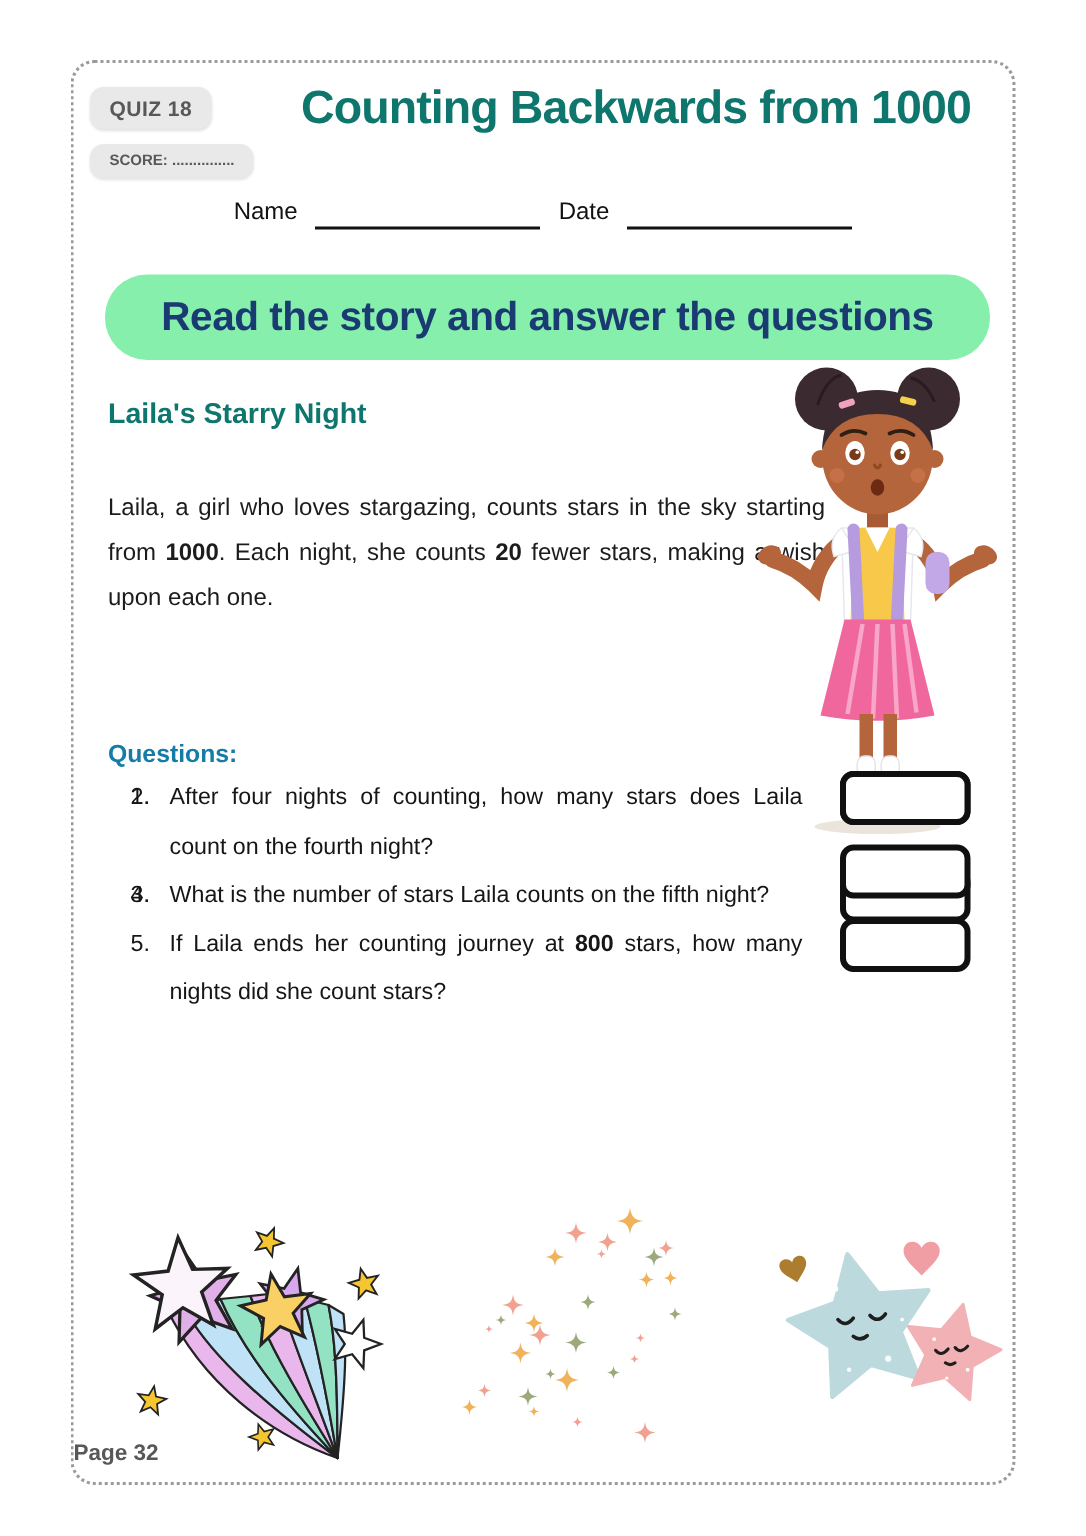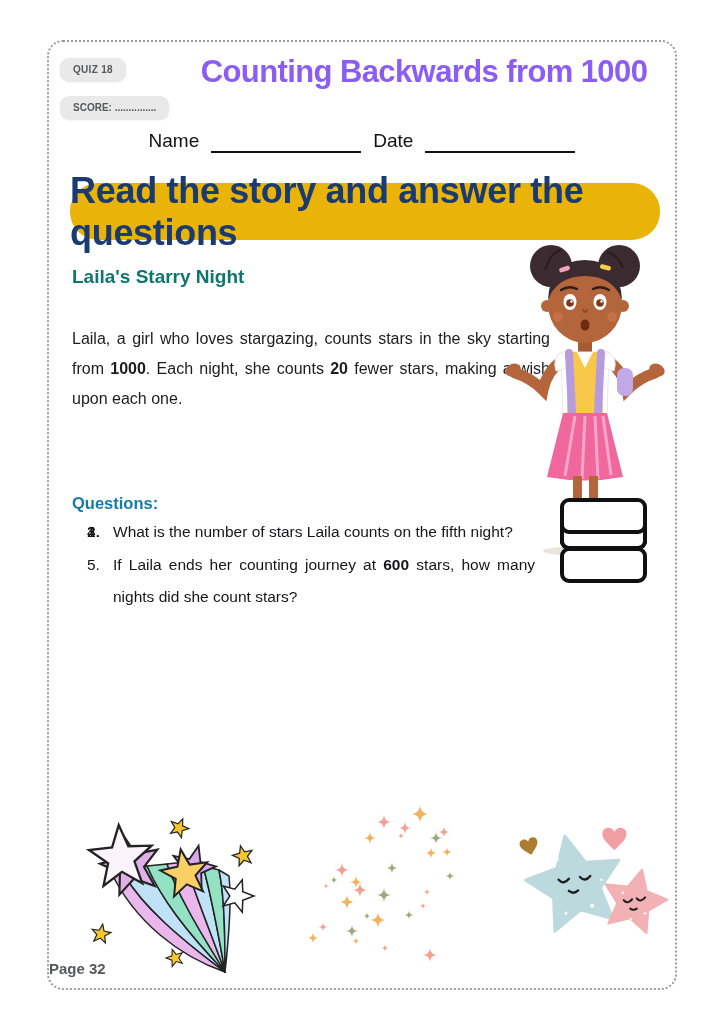--- a/index.html
+++ b/index.html
@@ -7,42 +7,42 @@
     width:724px;height:1024px;background:#ffffff;position:relative;overflow:hidden;
     font-family:"Liberation Sans",sans-serif;
     -webkit-font-smoothing:antialiased;
   }
   .sheet{
     position:absolute;left:47px;top:40px;width:630px;height:950px;
     border:2px dotted #9a9a9a;border-radius:16px;background:#ffffff;box-sizing:border-box;
   }
   .quiz-badge{
     position:absolute;left:11px;top:16px;background:#e9e9e9;color:#57585a;
-    font-weight:bold;font-size:10px;padding:6px 13px;border-radius:9px;letter-spacing:.3px;
+    font-weight:bold;font-size:14px;padding:6px 13px;border-radius:9px;letter-spacing:.3px;
     box-shadow:0 1px 2px rgba(0,0,0,.12);
     text-align:center;
   }
   .title{
     position:absolute;left:128px;right:4px;top:12px;margin:0;text-align:center;
-    color:#8b5cf6;font-size:31px;font-weight:bold;letter-spacing:-.6px;
+    color:#0f766e;font-size:31px;font-weight:bold;letter-spacing:-.6px;
   }
   .score-badge{
     position:absolute;left:11px;top:54px;background:#e9e9e9;color:#57585a;
     font-weight:bold;font-size:10px;padding:6px 13px;border-radius:9px;
     box-shadow:0 1px 2px rgba(0,0,0,.12);
   }
   .name-date-row{
     position:absolute;left:0;right:0;top:88px;display:flex;justify-content:center;
-    align-items:flex-start;gap:12px;font-size:19px;color:#121212;font-weight:500;
+    align-items:center;gap:12px;font-size:16px;color:#121212;font-weight:500;
   }
   .nd-line{display:inline-block;width:150px;border-bottom:2.5px solid #111;height:21px;}
   .banner{
-    position:absolute;left:21px;right:15px;top:141px;height:57px;background:#eab308;
+    position:absolute;left:21px;right:15px;top:141px;height:57px;background:#86efac;
     border-radius:28px;display:flex;align-items:center;justify-content:center;
-    color:#1a3a72;font-size:36px;font-weight:bold;letter-spacing:-.3px;
+    color:#1a3a72;font-size:27px;font-weight:bold;letter-spacing:-.3px;
   }
   .story-title{position:absolute;left:23px;top:224px;margin:0;color:#0f766e;font-size:19px;font-weight:bold;}
   .story{
     position:absolute;left:23px;top:282px;width:478px;font-size:16px;line-height:30px;
     color:#1c1c1e;text-align:justify;
   }
   .story p{margin:0 0 17px 0;}
   .girl{position:absolute;right:6px;top:198px;width:168px;height:318px;}
   .q-label{position:absolute;left:23px;top:452px;margin:0;color:#147ca6;font-size:16.5px;font-weight:bold;}
   .questions{
@@ -151,24 +151,24 @@
       <circle cx="111" cy="77" r="5" fill="#d87b52" opacity=".5"></circle>
       <path d="M82,70 Q84,74 86,70" stroke="#8f4a22" stroke-width="2" fill="none" stroke-linecap="round"></path>
       <ellipse cx="84" cy="85" rx="4.5" ry="5.5" fill="#6b2a12"></ellipse>
     </svg>
   </div>
 
   <h3 class="q-label">Questions:</h3>
 
   <ol class="questions">
       <li class="question"><span class="q-num">1.</span><div class="answer-box"></div></li>
-      <li class="question"><span class="q-num">2.</span><div class="answer-box"></div></li>
+      <li class="question"><span class="q-num">2.</span><span><span>After four nights of counting, how many stars does Laila count on the fourth night?</span></span><div class="answer-box"></div></li>
       <li class="question"><span class="q-num">3.</span><div class="answer-box"></div></li>
       <li class="question"><span class="q-num">4.</span><span><span>What is the number of stars Laila counts on the fifth night?</span></span><div class="answer-box"></div></li>
-      <li class="question"><span class="q-num">5.</span><span><span>If Laila ends her counting journey at </span><b>600</b><span> stars, how many nights did she count stars?</span></span><div class="answer-box"></div></li>
+      <li class="question"><span class="q-num">5.</span><span><span>If Laila ends her counting journey at </span><b>800</b><span> stars, how many nights did she count stars?</span></span><div class="answer-box"></div></li>
     </ol>
 
   <div class="deco-shooting">
     <svg viewBox="0 0 185 165" width="185" height="165">
       <defs>
         <path id="star5" d="M0,-10 L2.47,-3.4 L9.51,-3.09 L4,1.3 L5.88,8.09 L0,4.2 L-5.88,8.09 L-4,1.3 L-9.51,-3.09 L-2.47,-3.4 Z"></path>
       </defs>
       <g stroke="#232323" stroke-width="1.5" stroke-linejoin="round">
         <path d="M38,58 C62,108 106,142 152,158 C104,122 70,92 52,62 Z" fill="#e9b7ec"></path>
         <path d="M52,62 C70,92 104,122 152,158 C112,116 88,84 74,52 Z" fill="#bfe2f7"></path>

